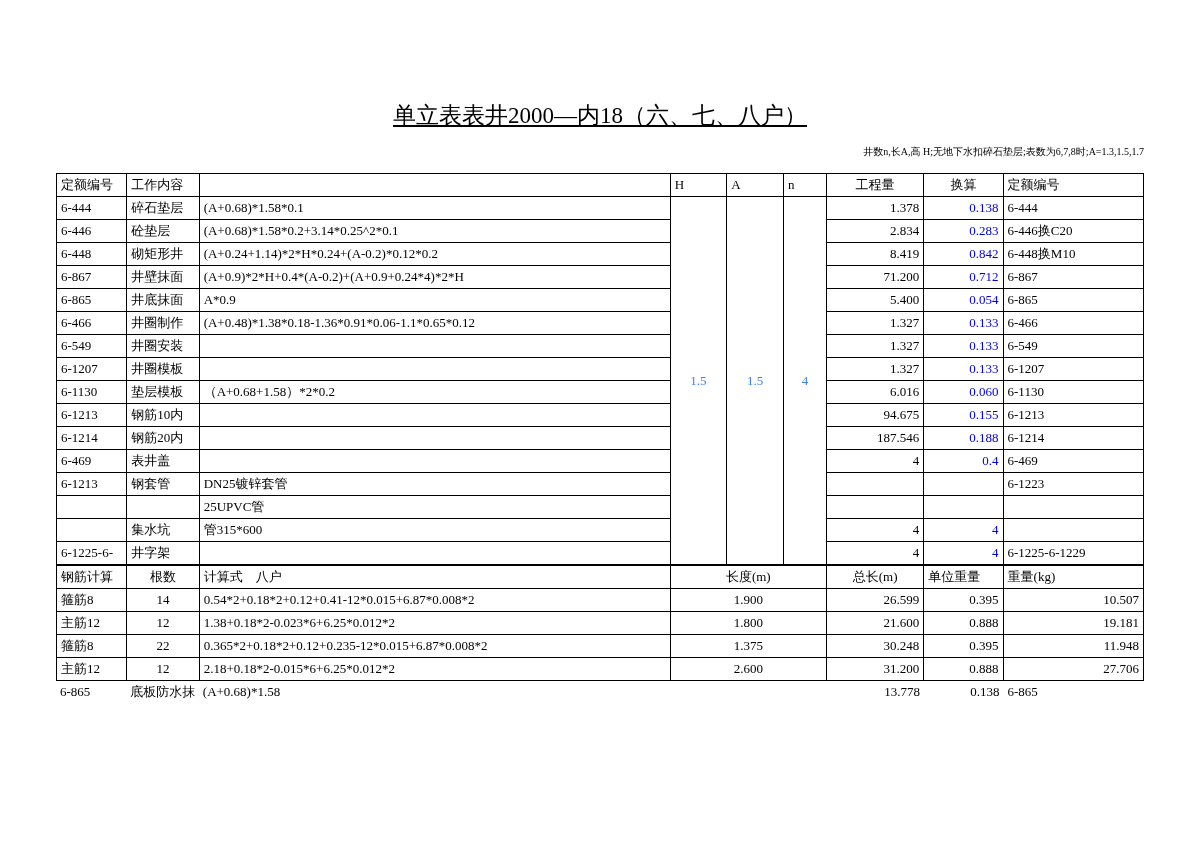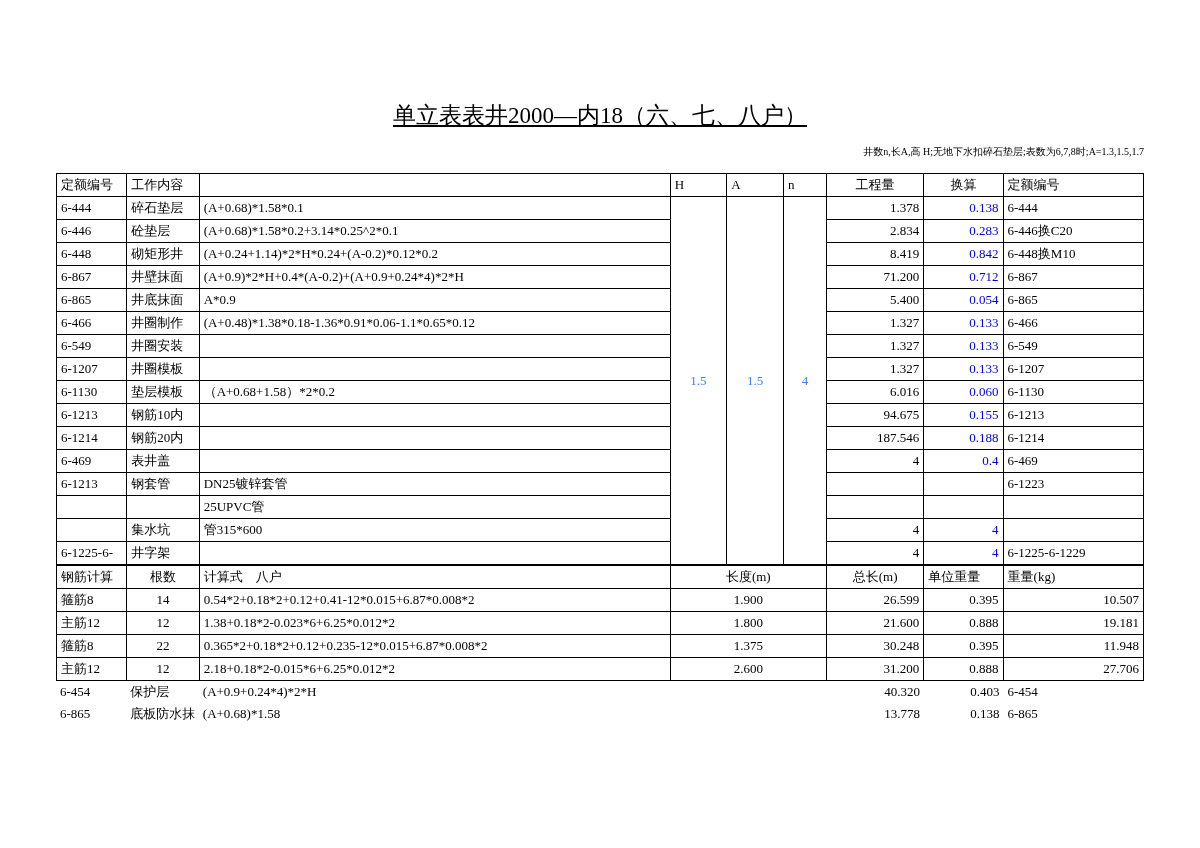--- a/index.html
+++ b/index.html
@@ -264,29 +264,20 @@
 <col style="width:62px">
         <col style="width:64px">
         <col style="width:416px">
 <col style="width:138px">
         <col style="width:86px">
         <col style="width:70px">
         <col style="width:124px">
 </colgroup>
 <tbody id="footerbody" class="nb">
         <tr>
-          <td>6-454</td>
-    <td>保护层</td>
-    <td>(A+0.9+0.24*4)*2*H</td>
-    <td></td>
-    <td class="num">40.320</td>
-    <td class="num">0.403</td>
-    <td>6-454</td>
-        </tr>
-        <tr>
           <td>6-865</td>
     <td>底板防水抹</td>
     <td>(A+0.68)*1.58</td>
     <td></td>
     <td class="num">13.778</td>
     <td class="num">0.138</td>
     <td>6-865</td>
         </tr>
       </tbody>
 </table>

